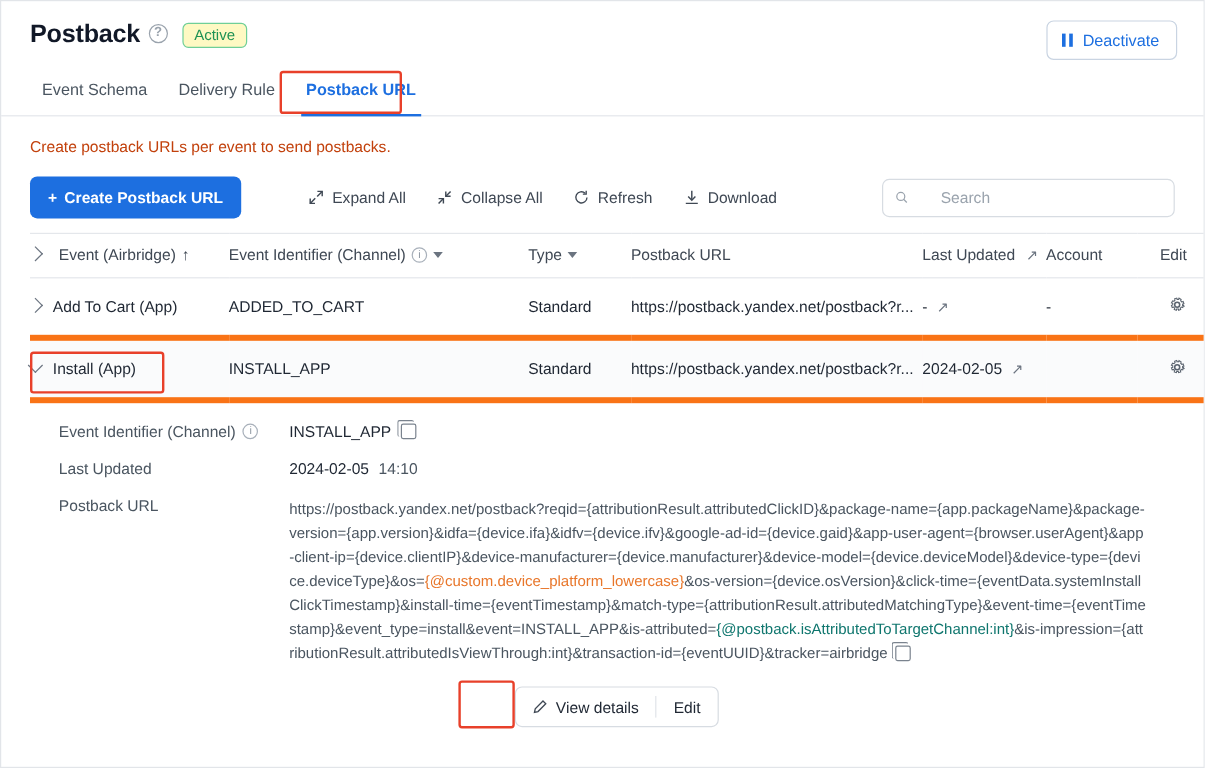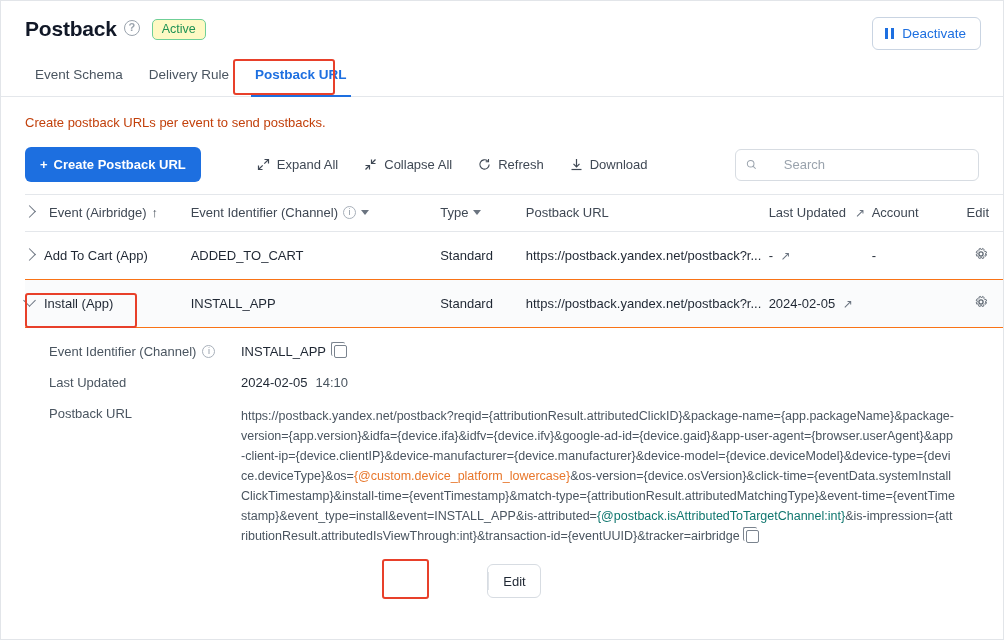--- a/index.html
+++ b/index.html
@@ -190,21 +190,21 @@
     font-weight: normal;
     color: #3f4854;
     font-size: 13px;
     padding: 10px 0 11px;
     border-bottom: 1px solid #e4e7eb;
     border-top: 1px solid #e4e7eb;
     white-space: nowrap;
   }
   table.pb tbody td {
     padding: 14px 0;
-    border-bottom: 1px solid #f97316;
+    border-bottom: 5px solid #f97316;
     color: #1f2733;
     vertical-align: middle;
     white-space: nowrap;
   }
   tr.row-highlight td { background: #fafbfc; }
   .chev {
     display: inline-block;
     width: 9px; height: 9px;
     border-right: 1.6px solid #6b7480;
     border-bottom: 1.6px solid #6b7480;
@@ -497,20 +497,26 @@
       </div>
     </div>
 
     <div class="drow">
       <div class="dlabel">Postback URL</div>
       <div class="url-block"><span>https://postback.yandex.net/postback?reqid={attributionResult.attributedClickID}&amp;package-name={app.packageName}&amp;package-version={app.version}&amp;idfa={device.ifa}&amp;idfv={device.ifv}&amp;google-ad-id={device.gaid}&amp;app-user-agent={browser.userAgent}&amp;app-client-ip={device.clientIP}&amp;device-manufacturer={device.manufacturer}&amp;device-model={device.deviceModel}&amp;device-type={device.deviceType}&amp;os=</span><span class="macro-orange">{@custom.device_platform_lowercase}</span><span>&amp;os-version={device.osVersion}&amp;click-time={eventData.systemInstallClickTimestamp}&amp;install-time={eventTimestamp}&amp;match-type={attributionResult.attributedMatchingType}&amp;event-time={eventTimestamp}&amp;event_type=install&amp;event=INSTALL_APP&amp;is-attributed=</span><span class="macro-blue">{@postback.isAttributedToTargetChannel:int}</span><span>&amp;is-impression={attributionResult.attributedIsViewThrough:int}&amp;transaction-id={eventUUID}&amp;tracker=airbridge</span><span class="url-copy copy-ico"></span></div>
     </div>
 
     <div class="detail-actions">
       <div class="action-pill">
+        <div class="action-item">
+          <svg width="12" height="12" viewBox="0 0 13 13">
+            <path d="M9.2 1.3l2.5 2.5-7 7-3.2.7.7-3.2z" fill="none" stroke="#3f4854" stroke-width="1.2"></path>
+          </svg>
+          <span>View details</span>
+        </div>
         <div class="action-sep"></div>
         <div class="action-item">
           <span>Edit</span>
         </div>
       </div>
       <div class="hl-box" style="left:333px; top:-3px; width:47px; height:40px;"></div>
     </div>
   </div>
 
 </div>

